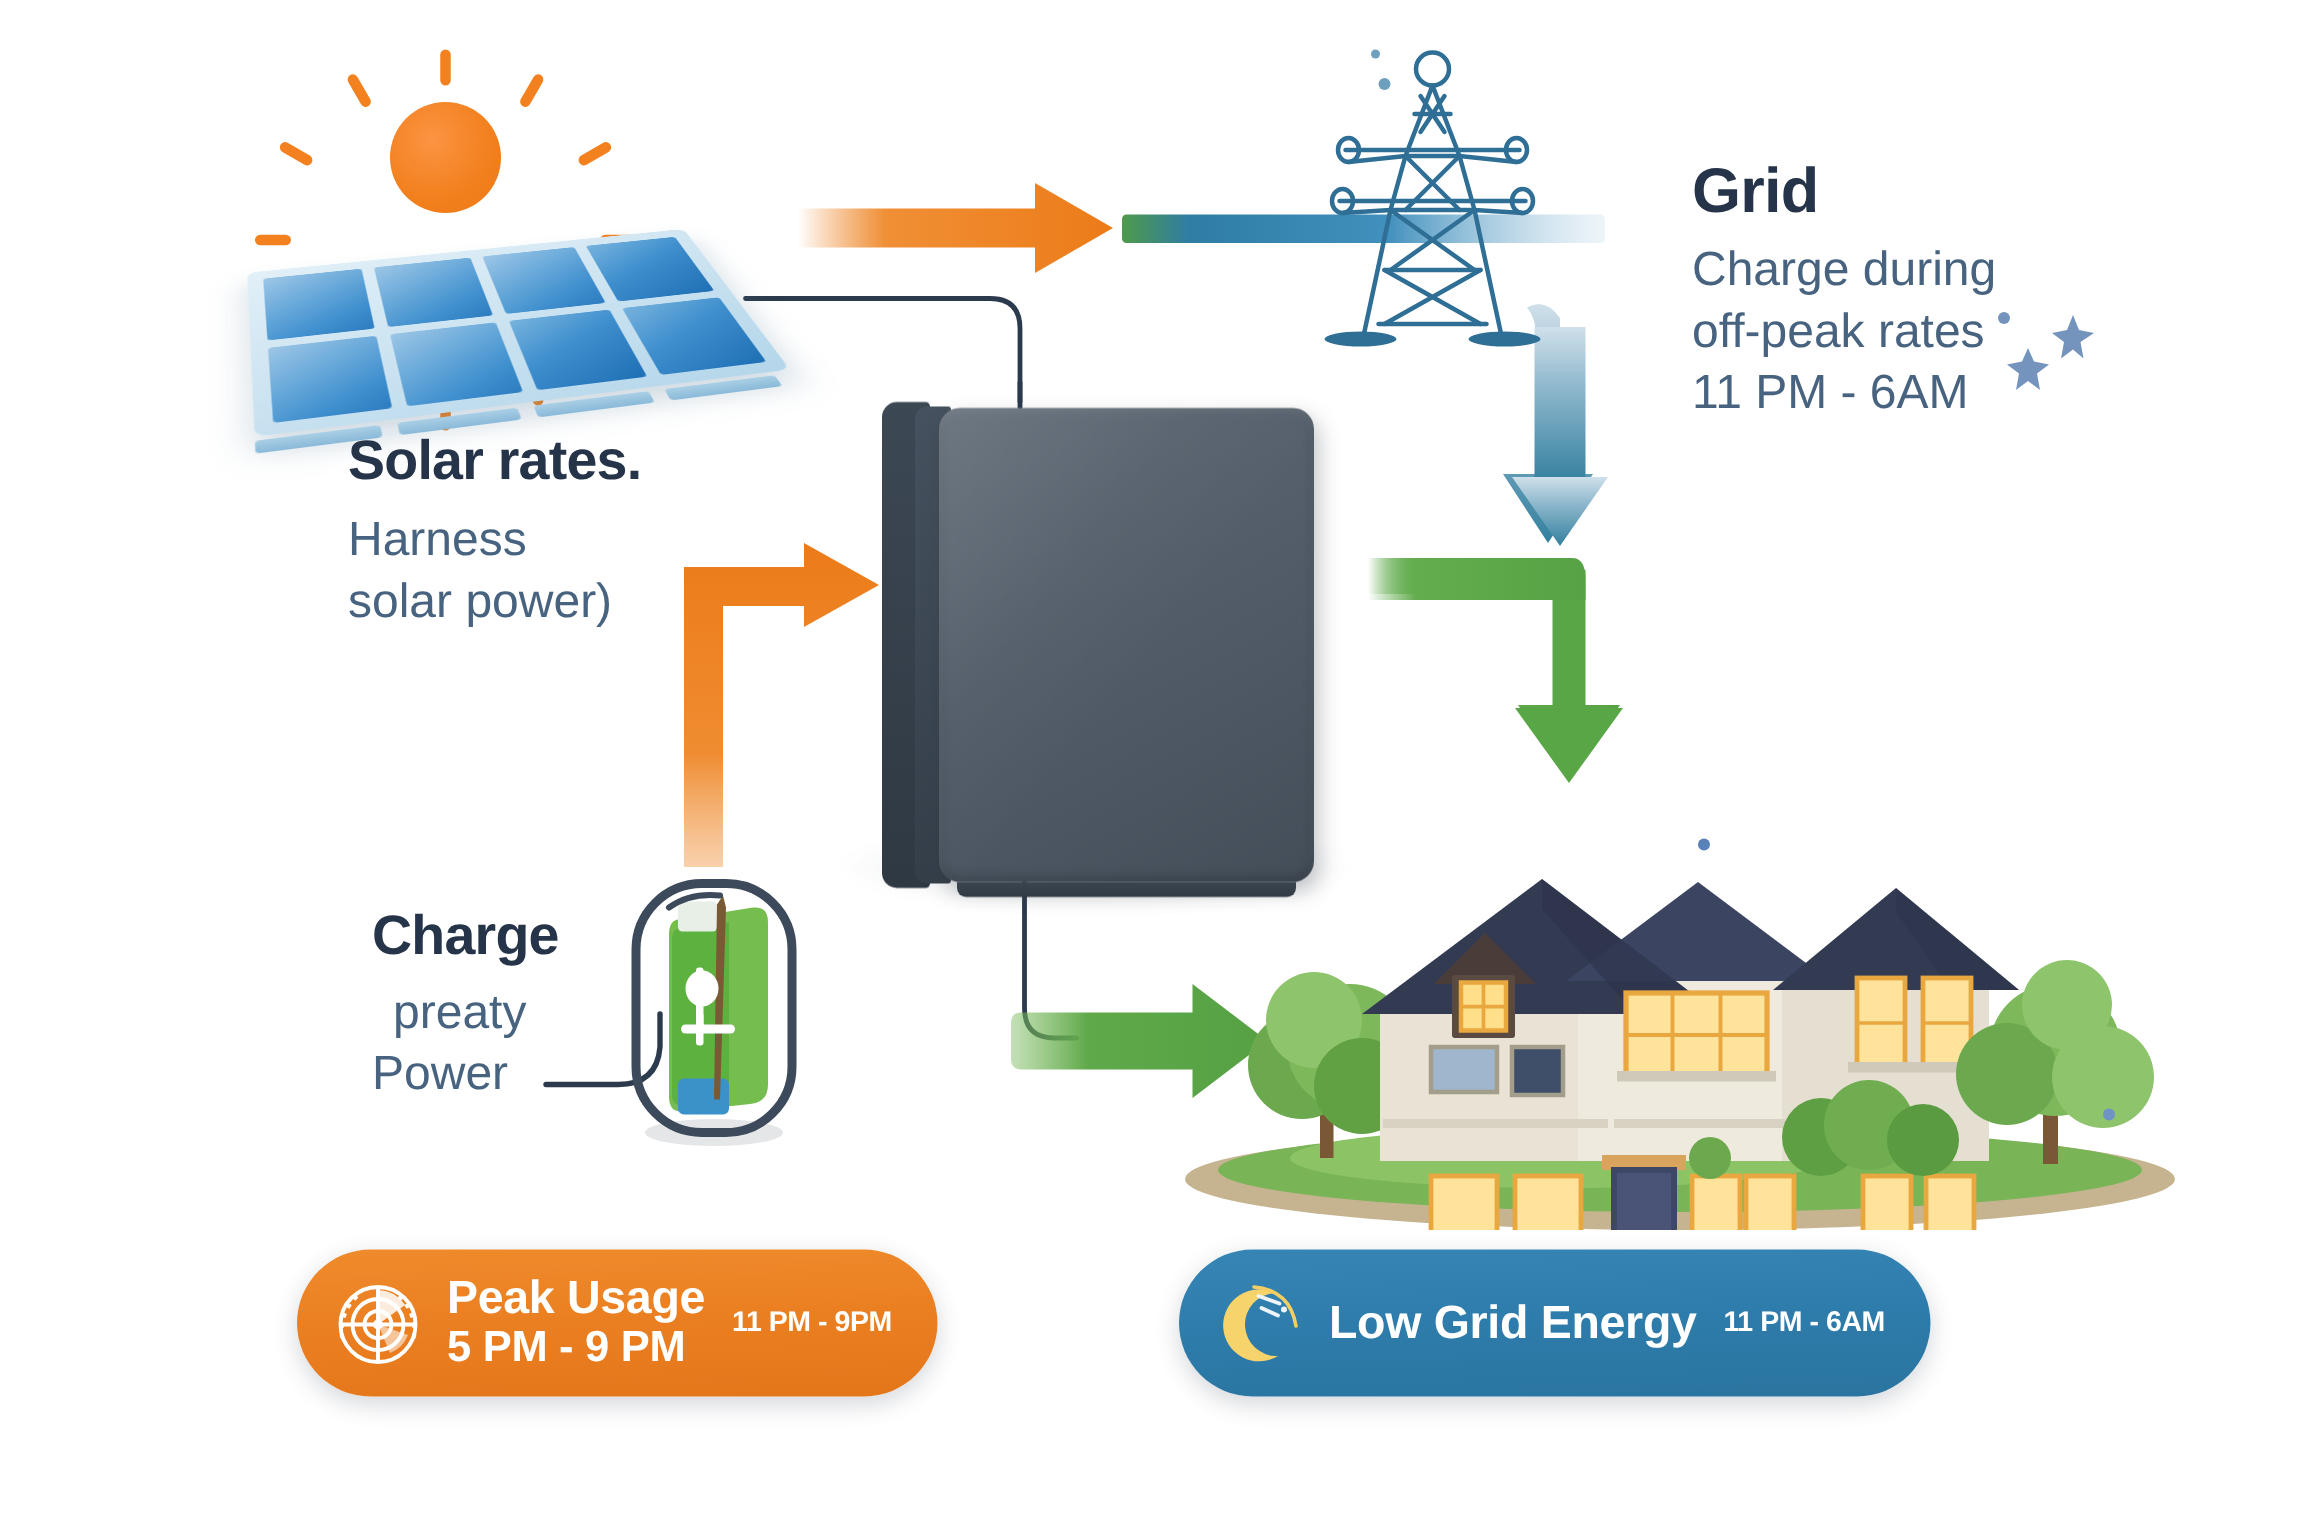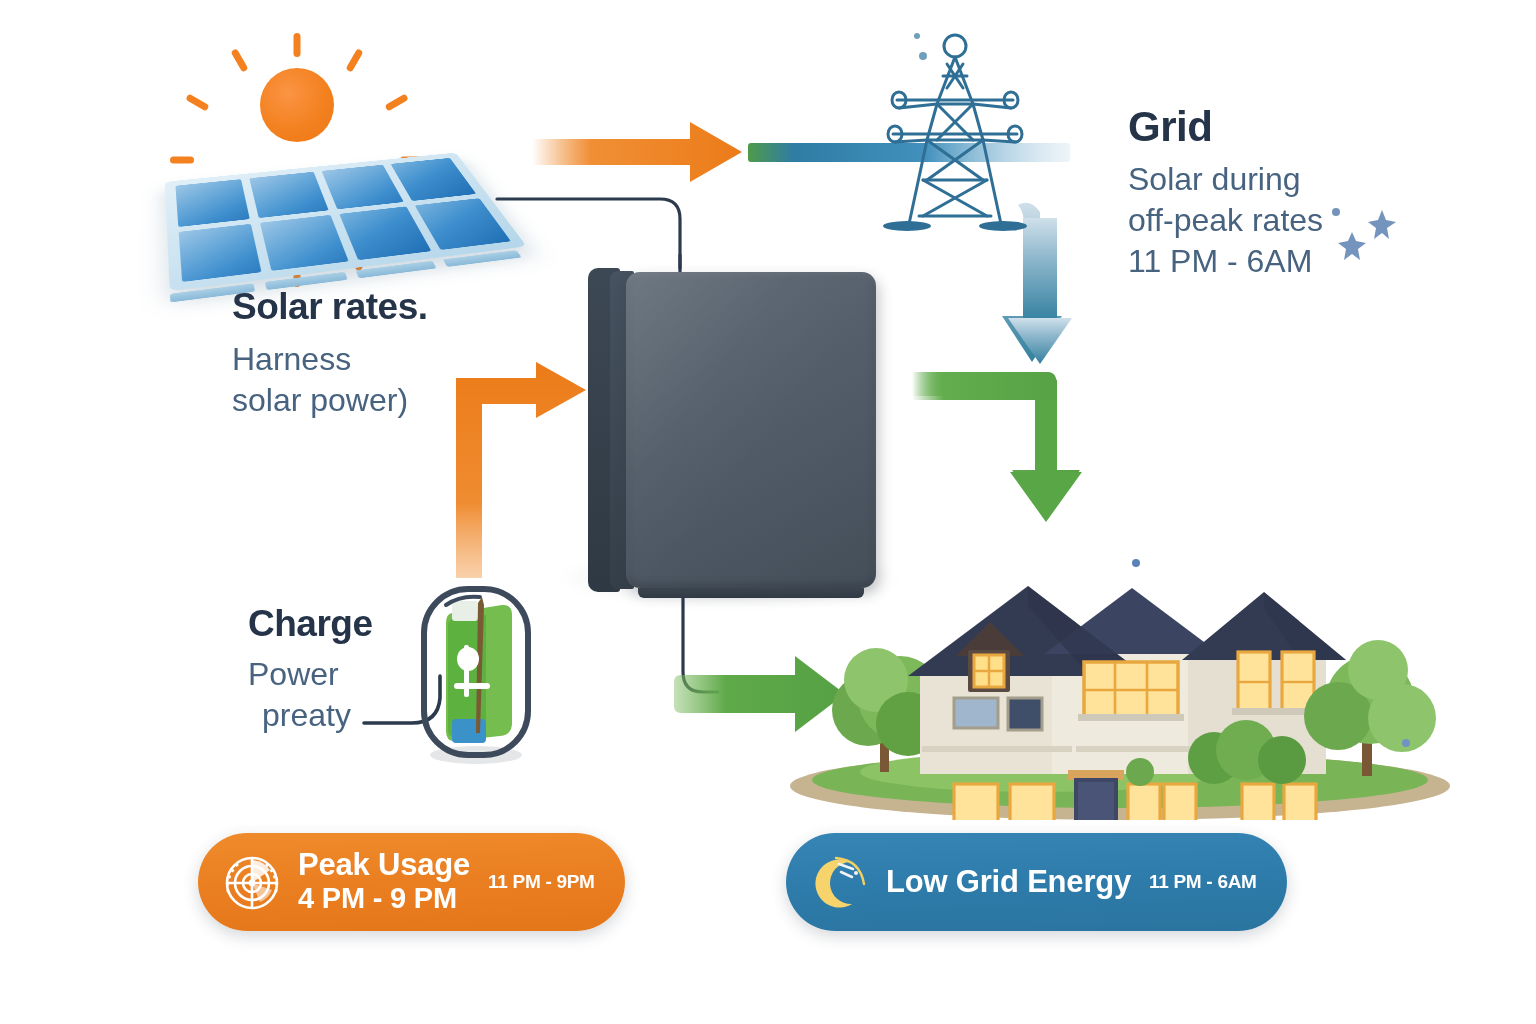--- a/index.html
+++ b/index.html
@@ -249,22 +249,22 @@
     <div class="label-title">Solar rates.</div>
     <div class="label-sub" style="margin-top:12px;">
       <div>Harness</div>
       <div>solar power)</div>
     </div>
   </div>
 
   <div class="abs" style="left:248px; top:605px; width:260px;">
     <div class="label-title">Charge</div>
     <div class="label-sub" style="margin-top:10px;">
+      <div style="margin-left:14px;">preaty</div>
       <div>Power</div>
-      <div style="margin-left:14px;">preaty</div>
     </div>
   </div>
 
   <svg class="abs" style="left:360px; top:660px;" width="130" height="90">
     <path d="M 4 63 L 52 63 Q 78 63 80 38 L 80 16" fill="none" stroke="#2c3a4d" stroke-width="3.6" stroke-linecap="round"></path>
   </svg>
 
   <div class="abs" style="left:416px; top:583px; width:120px; height:184px;">
     <svg width="120" height="184" viewBox="0 0 120 184">
       <ellipse cx="60" cy="172" rx="46" ry="9" fill="rgba(70,80,95,.14)"></ellipse>
@@ -328,21 +328,21 @@
       <g fill="#3e7fa6" opacity=".75">
         <circle cx="42" cy="8" r="3"></circle>
         <circle cx="48" cy="28" r="4"></circle>
       </g>
     </svg>
   </div>
 
   <div class="abs" style="left:1092px; top:105px; width:380px;margin-left:36px;">
     <div class="label-title" style="font-size:42px;">Grid</div>
     <div class="label-sub" style="margin-top:10px;">
-      <div>Solar during</div>
+      <div>Charge during</div>
       <div>off-peak rates</div>
       <div>11 PM - 6AM</div>
     </div>
   </div>
 
   <svg class="abs" style="left:1330px; top:200px;" width="90" height="70">
     <path d="M 52 10 L 56 20 L 66 22 L 57 28 L 59 39 L 52 33 L 44 39 L 46 28 L 38 22 L 48 20 Z" fill="#7494bd"></path>
     <path d="M 22 32 L 26 41 L 36 43 L 28 49 L 30 60 L 22 54 L 14 60 L 16 49 L 8 43 L 18 41 Z" fill="#7494bd"></path>
     <circle cx="6" cy="12" r="4" fill="#7494bd"></circle>
   </svg>
@@ -443,21 +443,21 @@
         <path d="M 32 8 L 32 58 M 7 33 L 57 33"></path>
         <path d="M 46 14 Q 58 26 56 42" stroke-dasharray="3 4"></path>
         <path d="M 18 14 Q 6 26 8 42" stroke-dasharray="3 4"></path>
       </g>
       <path d="M 32 33 L 32 10 A 23 23 0 0 1 50 20 Z" fill="#ffffff" opacity=".85"></path>
       <path d="M 32 33 L 52 40 A 21 21 0 0 1 40 52 Z" fill="#ffffff" opacity=".55"></path>
       <circle cx="32" cy="33" r="3.4" fill="#ffffff"></circle>
     </svg>
     <div class="badge-textblock">
       <div class="badge-l1">Peak Usage</div>
-      <div class="badge-l2">4 PM - 9 PM</div>
+      <div class="badge-l2">5 PM - 9 PM</div>
     </div>
     <div class="badge-time">11 PM - 9PM</div>
   </div>
 
   <div class="abs badge badge-blue" style="left:786px; top:833px;">
     <svg class="badge-icon" viewBox="0 0 64 64">
       <path d="M 42 12 A 24 24 0 1 0 44 54 A 19 19 0 1 1 42 12 Z" fill="#f7d46b"></path>
       <g fill="none" stroke="#f3cf63" stroke-width="2.4" stroke-linecap="round">
         <path d="M 28 8 Q 52 10 56 34"></path>
       </g>

